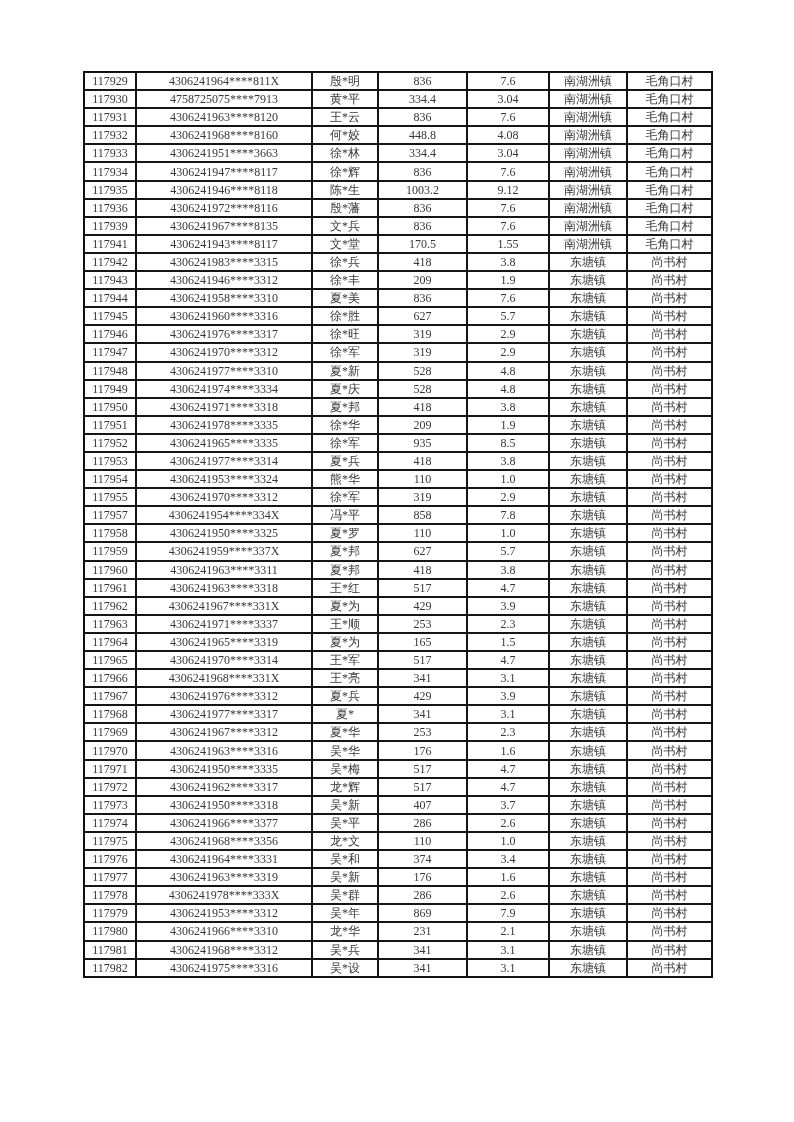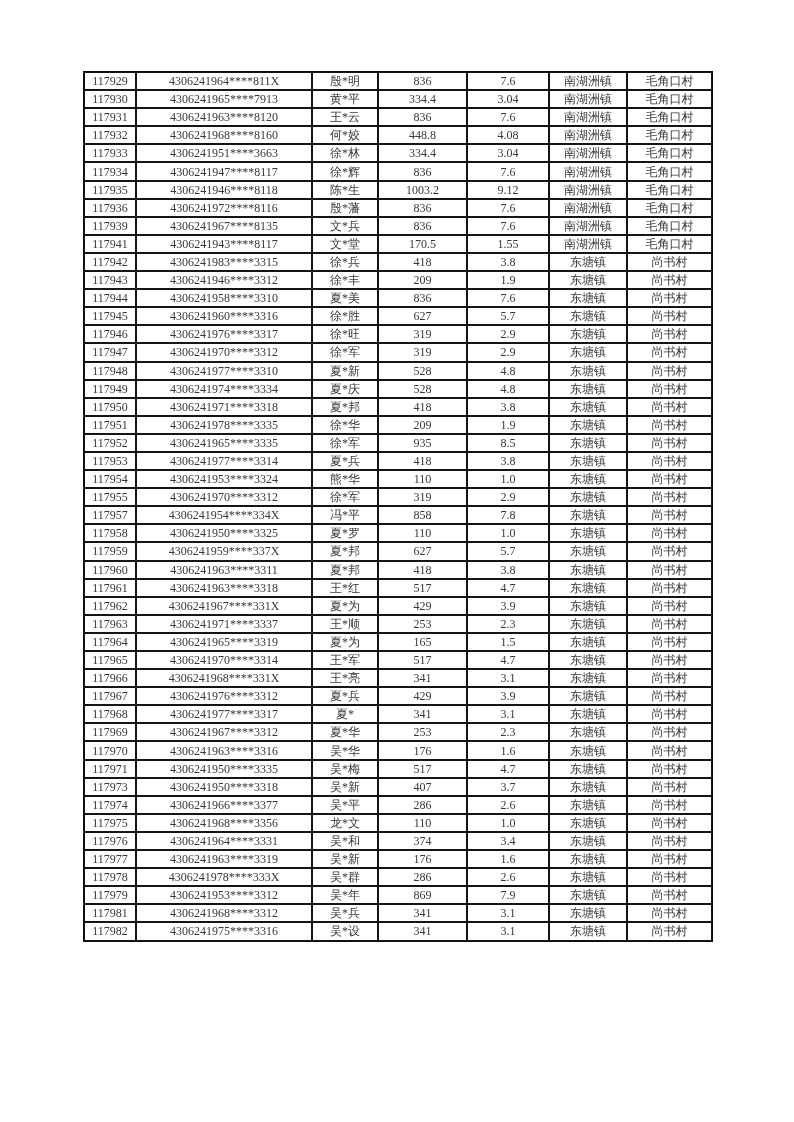--- a/index.html
+++ b/index.html
@@ -73,21 +73,21 @@
           <td>117929</td>
           <td>4306241964****811X</td>
           <td>殷*明</td>
           <td>836</td>
           <td>7.6</td>
           <td>南湖洲镇</td>
           <td>毛角口村</td>
         </tr>
         <tr>
           <td>117930</td>
-          <td>4306241965****7913</td>
+          <td>4758725075****7913</td>
           <td>黄*平</td>
           <td>334.4</td>
           <td>3.04</td>
           <td>南湖洲镇</td>
           <td>毛角口村</td>
         </tr>
         <tr>
           <td>117931</td>
           <td>4306241963****8120</td>
           <td>王*云</td>
@@ -414,20 +414,29 @@
         <tr>
           <td>117971</td>
           <td>4306241950****3335</td>
           <td>吴*梅</td>
           <td>517</td>
           <td>4.7</td>
           <td>东塘镇</td>
           <td>尚书村</td>
         </tr>
         <tr>
+          <td>117972</td>
+          <td>4306241962****3317</td>
+          <td>龙*辉</td>
+          <td>517</td>
+          <td>4.7</td>
+          <td>东塘镇</td>
+          <td>尚书村</td>
+        </tr>
+        <tr>
           <td>117973</td>
           <td>4306241950****3318</td>
           <td>吴*新</td>
           <td>407</td>
           <td>3.7</td>
           <td>东塘镇</td>
           <td>尚书村</td>
         </tr>
         <tr>
           <td>117974</td>
@@ -477,20 +486,29 @@
         <tr>
           <td>117979</td>
           <td>4306241953****3312</td>
           <td>吴*年</td>
           <td>869</td>
           <td>7.9</td>
           <td>东塘镇</td>
           <td>尚书村</td>
         </tr>
         <tr>
+          <td>117980</td>
+          <td>4306241966****3310</td>
+          <td>龙*华</td>
+          <td>231</td>
+          <td>2.1</td>
+          <td>东塘镇</td>
+          <td>尚书村</td>
+        </tr>
+        <tr>
           <td>117981</td>
           <td>4306241968****3312</td>
           <td>吴*兵</td>
           <td>341</td>
           <td>3.1</td>
           <td>东塘镇</td>
           <td>尚书村</td>
         </tr>
         <tr>
           <td>117982</td>

